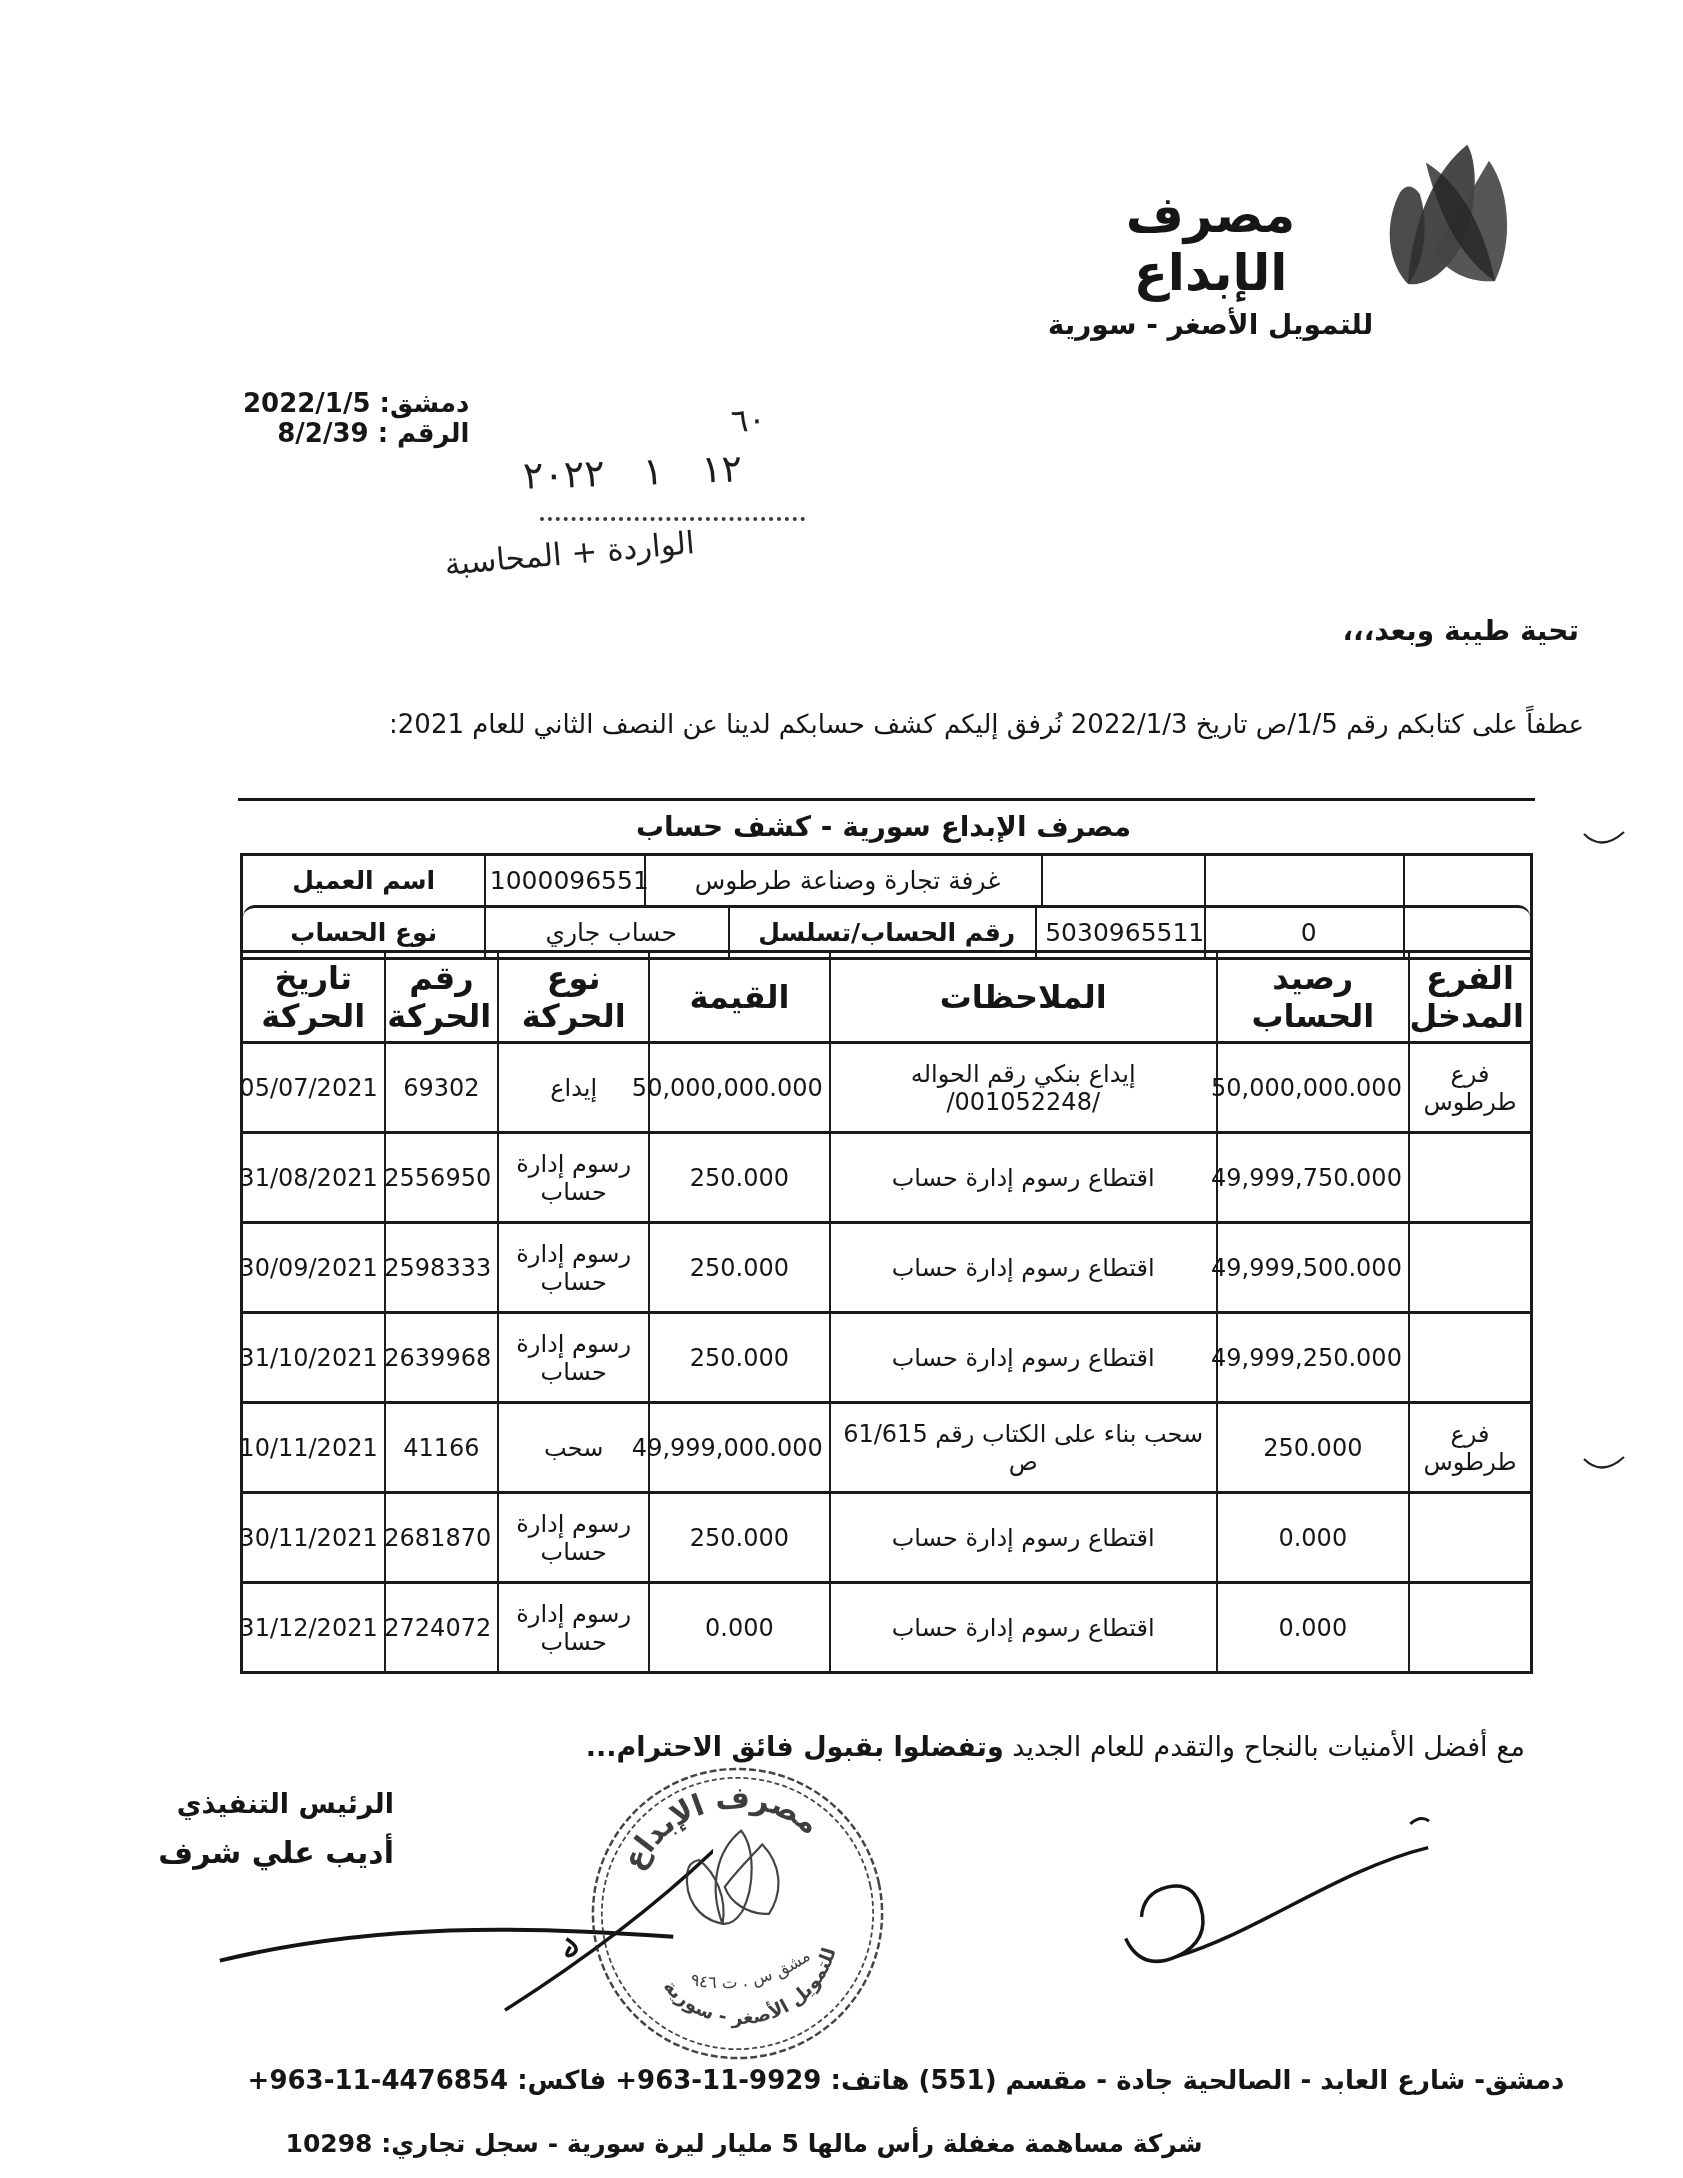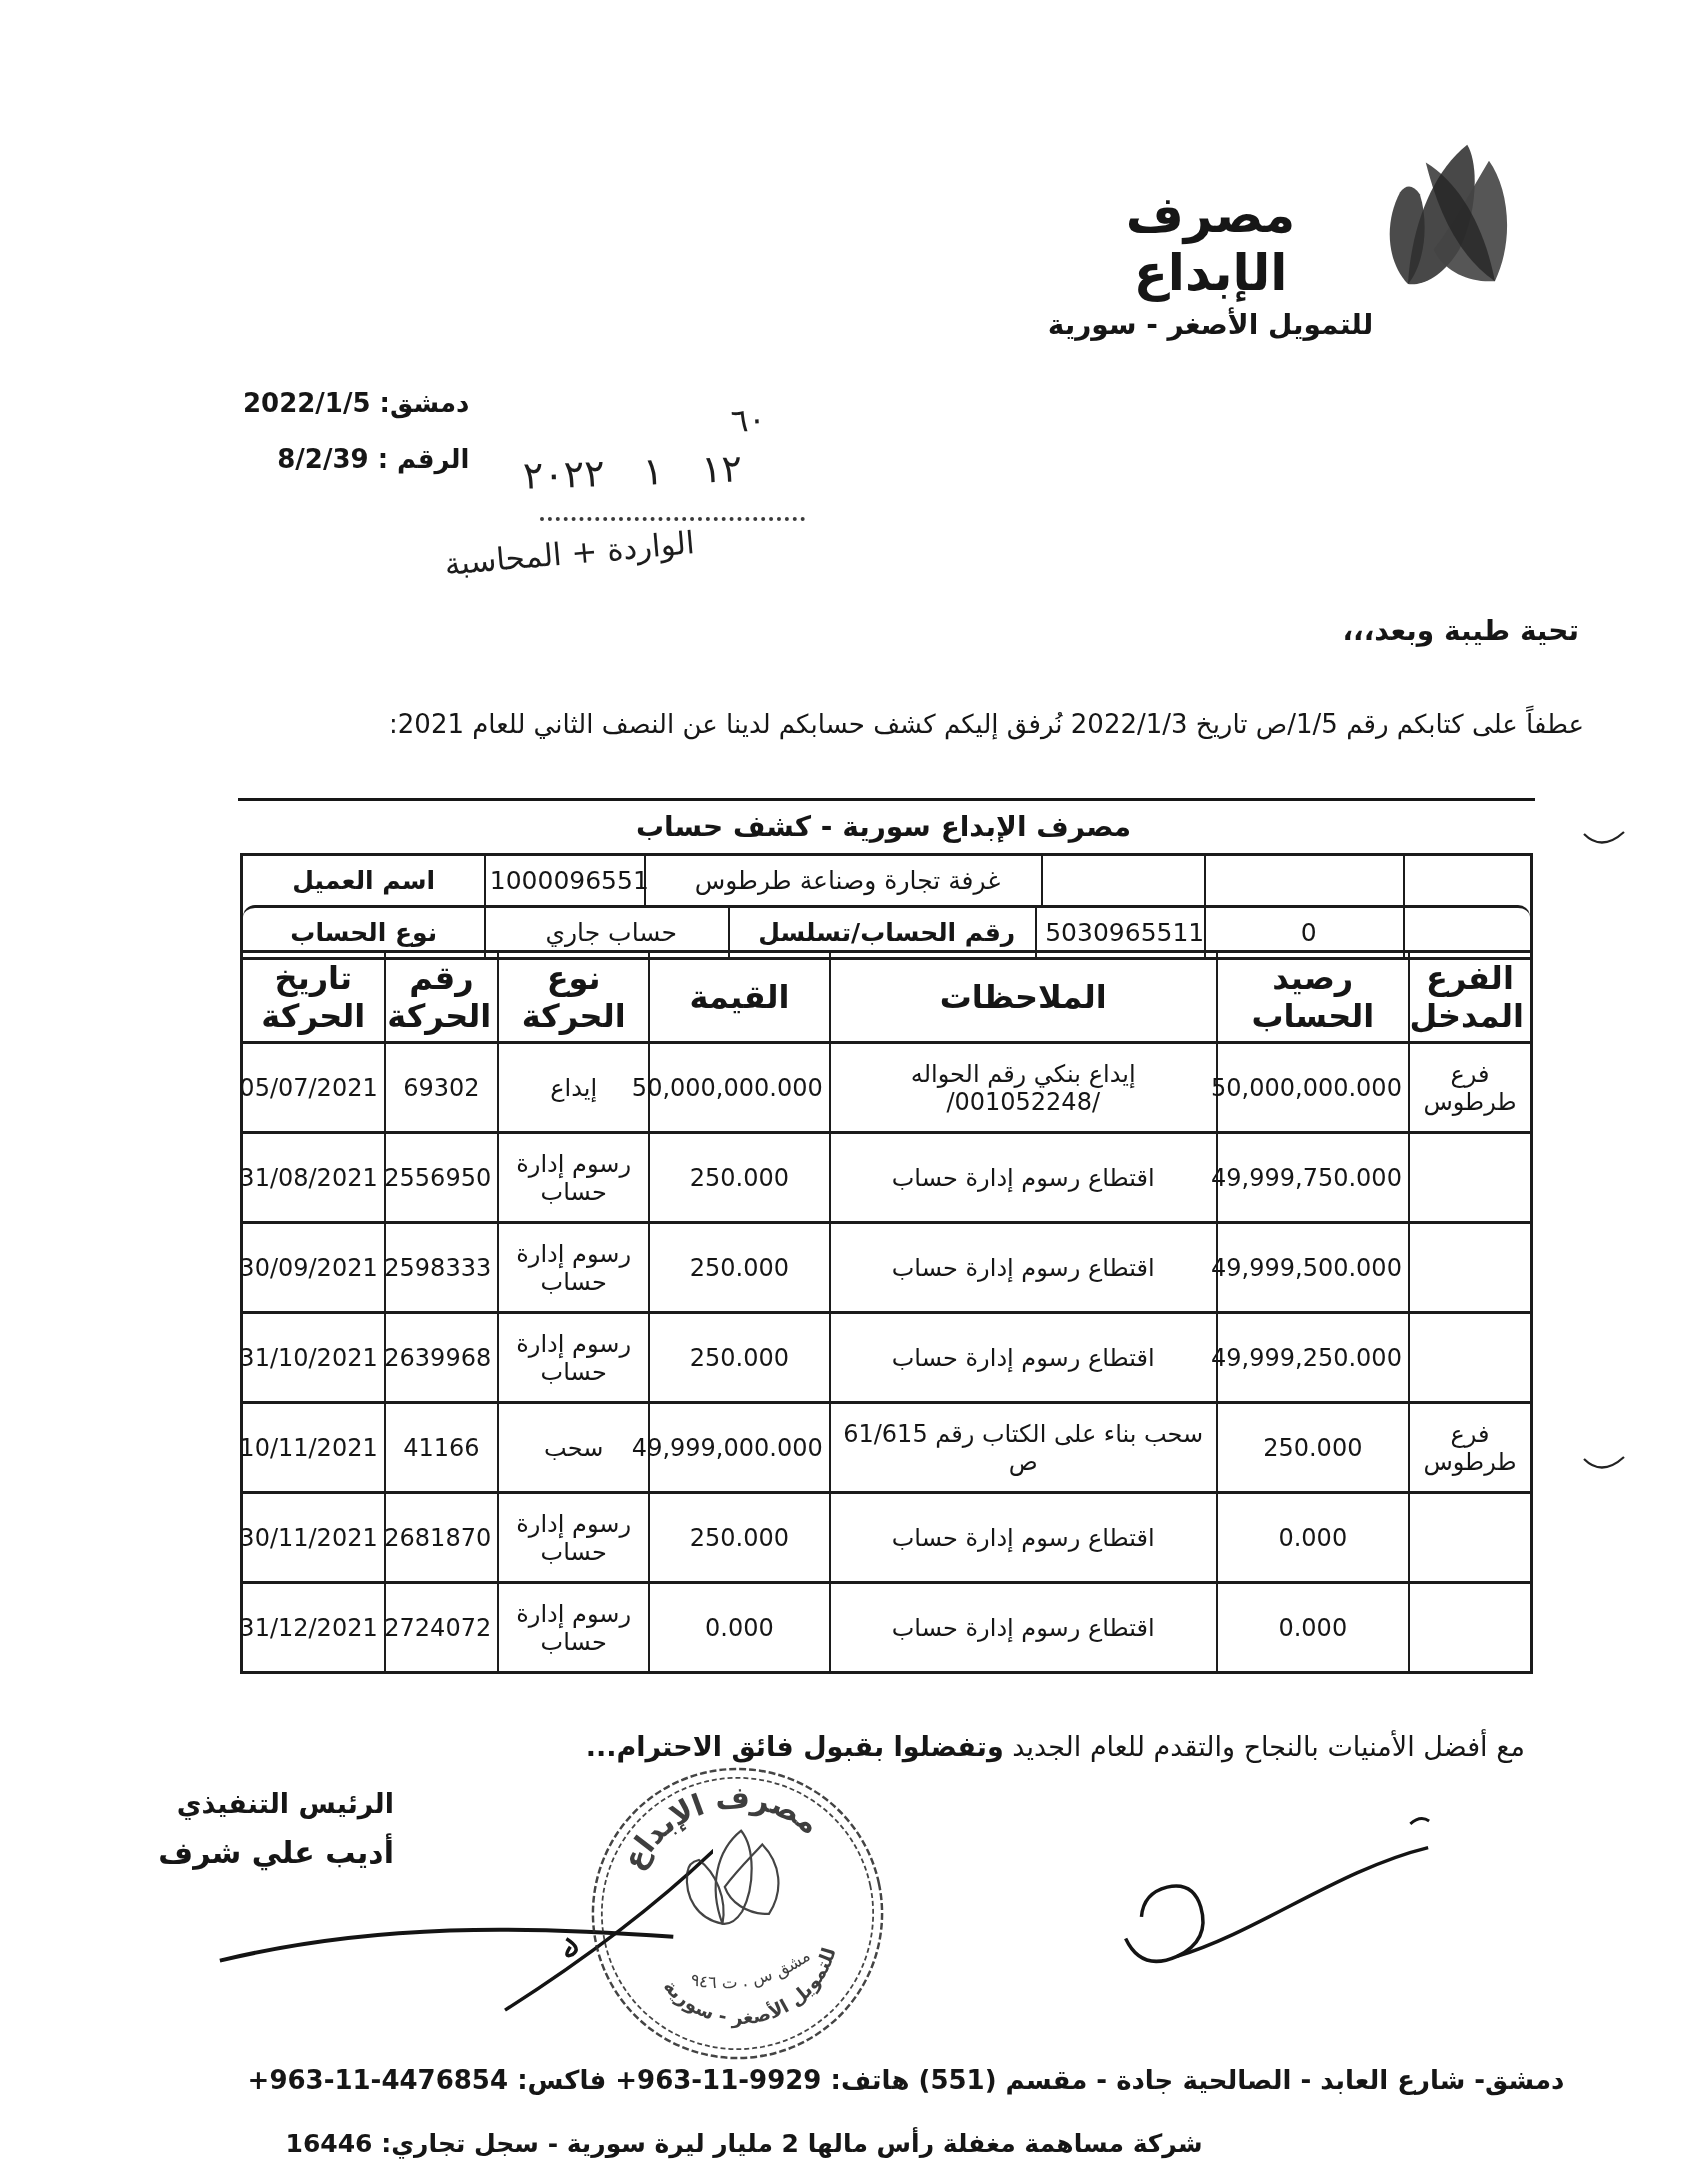--- a/index.html
+++ b/index.html
@@ -9,21 +9,21 @@
     margin:0 auto;
   }
   
   .logo-text{position:absolute;left:1042px;top:186px;width:337px;text-align:center;}
   .bank-name{font-size:50px;font-weight:bold;letter-spacing:1px;}
   .bank-sub{font-size:28px;font-weight:bold;margin-top:6px;}
   .logo-mark{position:absolute;left:1378px;top:131px;}
   
   .ref-block{position:absolute;left:243px;top:388px;direction:rtl;}
   .ref-line{font-size:26px;font-weight:bold;white-space:nowrap;}
-  .ref-line + .ref-line{margin-top:26px;}
+  .ref-line + .ref-line{}
   
   .hw{color:#1d1d1d;font-weight:400;}
   .hw-number{position:absolute;left:731px;top:401px;font-size:32px;transform:rotate(-4deg);}
   .hw-date{position:absolute;left:523px;top:450px;font-size:38px;direction:rtl;
            word-spacing:26px;transform:rotate(-2deg);white-space:nowrap;}
   .hw-dotline{position:absolute;left:540px;top:491px;width:265px;height:26px;
               border-bottom:4px dotted #3a3a3a;}
   .hw-routing{position:absolute;left:444px;top:535px;font-size:31px;direction:rtl;
               transform:rotate(-5deg);white-space:nowrap;}
   
@@ -265,16 +265,16 @@
     <path d="M2,6 Q20,24 42,4" fill="none" stroke="#222" stroke-width="2.2"></path>
   </svg>
 
   <div class="footer-1">
     <span>دمشق- شارع العابد - الصالحية جادة - مقسم (551)</span>
     <span>هاتف:</span>
     <span class="num-ltr">+963-11-9929</span>
     <span>فاكس:</span>
     <span class="num-ltr">+963-11-4476854</span>
   </div>
-  <div class="footer-2">شركة مساهمة مغفلة رأس مالها 2 مليار ليرة سورية - سجل تجاري: 16446</div>
+  <div class="footer-2">شركة مساهمة مغفلة رأس مالها 5 مليار ليرة سورية - سجل تجاري: 10298</div>
 
 </div>
 
 
 </body></html>

